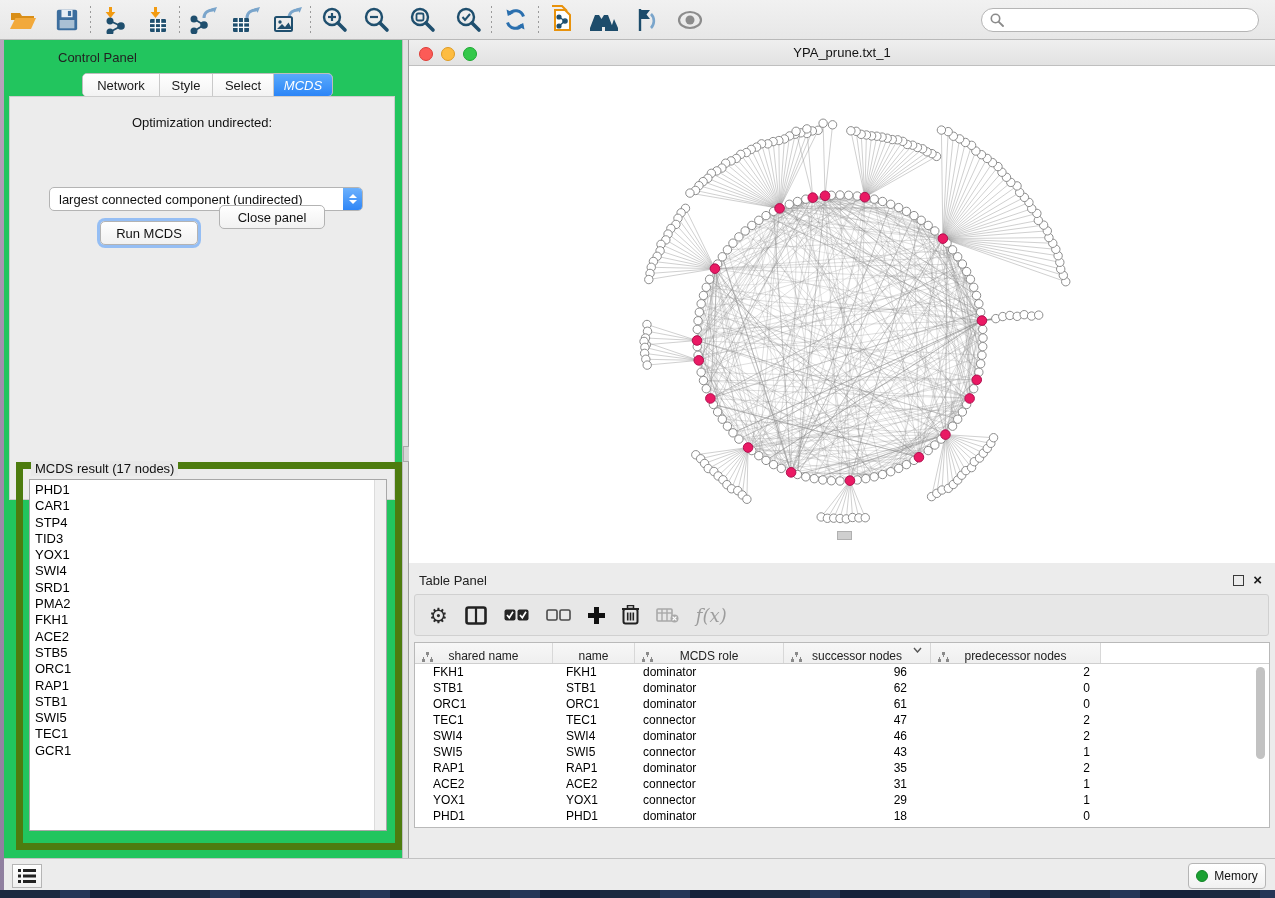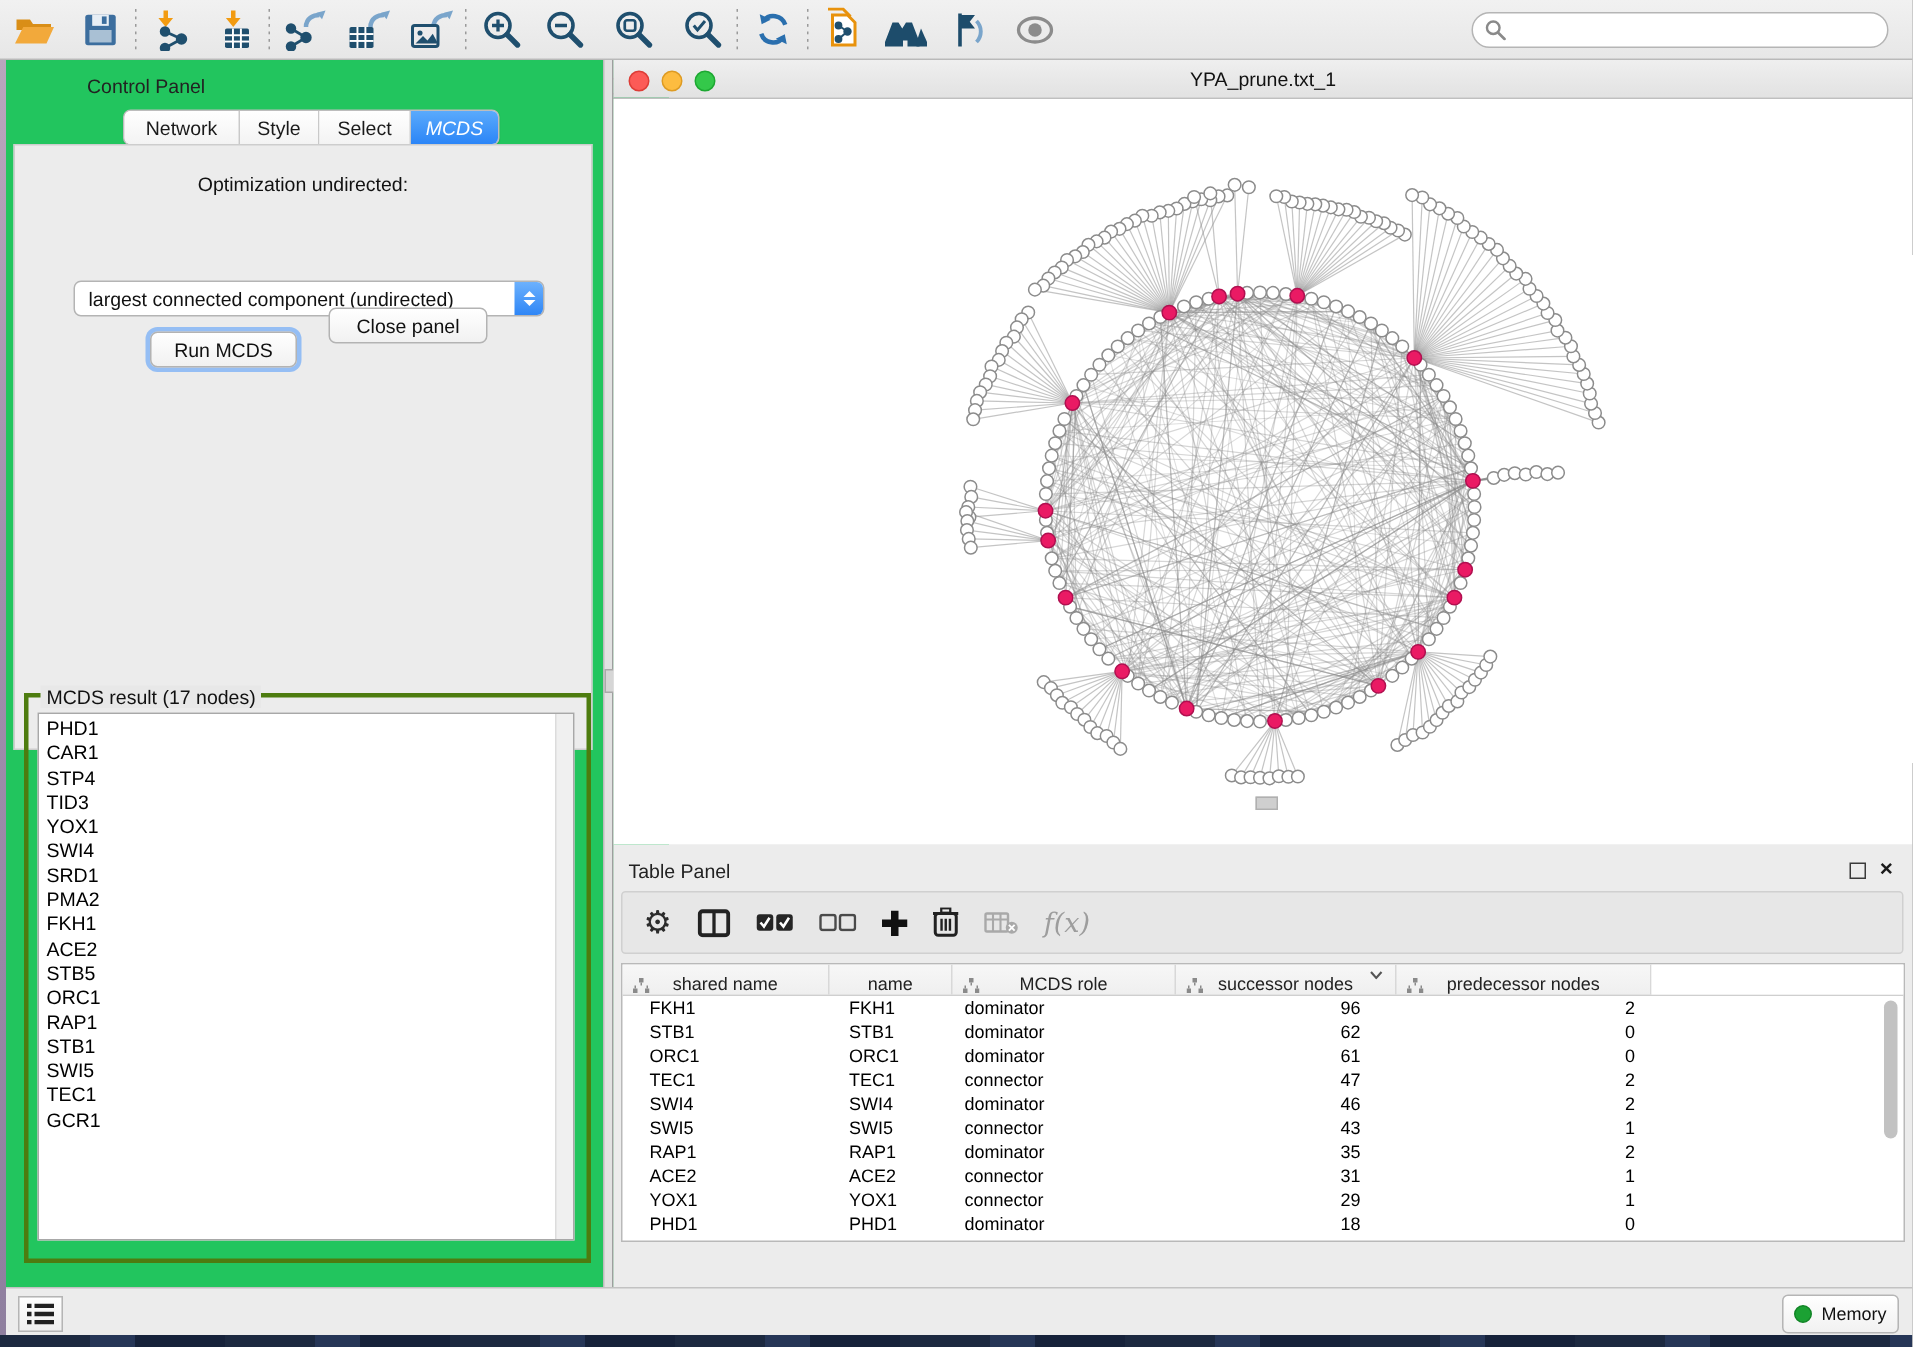--- a/index.html
+++ b/index.html
@@ -49,21 +49,21 @@
     background:linear-gradient(#6cb1fd,#2f86f6);display:flex;flex-direction:column;
     align-items:center;justify-content:center;gap:2px;}
   .chev-up{width:0;height:0;border-left:4px solid transparent;border-right:4px solid transparent;border-bottom:4px solid #fff;}
   .chev-dn{width:0;height:0;border-left:4px solid transparent;border-right:4px solid transparent;border-top:4px solid #fff;}
   .mac-btn{position:absolute;height:24px;background:linear-gradient(#ffffff,#f1f1f1);
     border:1px solid #b3b3b3;border-radius:5px;font-size:13px;color:#111;
     display:flex;align-items:center;justify-content:center;box-sizing:border-box;}
   #run-btn{left:90px;top:124px;width:98px;box-shadow:0 0 0 3px rgba(92,160,250,.6);}
   #closep-btn{left:199px;top:108px;width:106px;margin-left:10px;}
   #mcds-fieldset{position:absolute;left:12px;top:422px;width:372px;height:374px;
-    border:3px solid #4d7c0f;}
+    border:7px solid #4d7c0f;}
   #mcds-legend{position:absolute;left:8px;top:-8px;background:#e8e8e8;padding:0 4px;font-size:13px;color:#111;}
   #mcds-list{position:absolute;left:6px;top:10px;width:358px;height:352px;background:#fff;
     border:1px solid #a8a8a8;overflow:hidden;box-sizing:border-box;}
   #mcds-scroll{position:absolute;right:0;top:0;width:11px;height:100%;background:#f0f0f0;border-left:1px solid #dcdcdc;}
   #mcds-items{padding:2px 0 0 5px;font-size:13px;line-height:16.3px;color:#000;}
 
   
   #v-split{position:absolute;left:402px;top:40px;width:7px;height:818px;background:#e2e2e2;
     border-left:1px solid #bdbdbd;border-right:1px solid #9e9e9e;box-sizing:border-box;}
   #v-split .grab{position:absolute;left:0px;top:406px;width:5px;height:14px;

